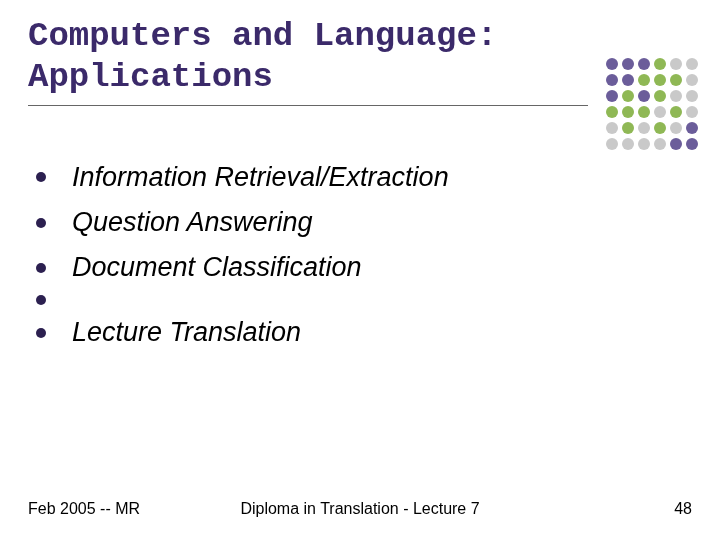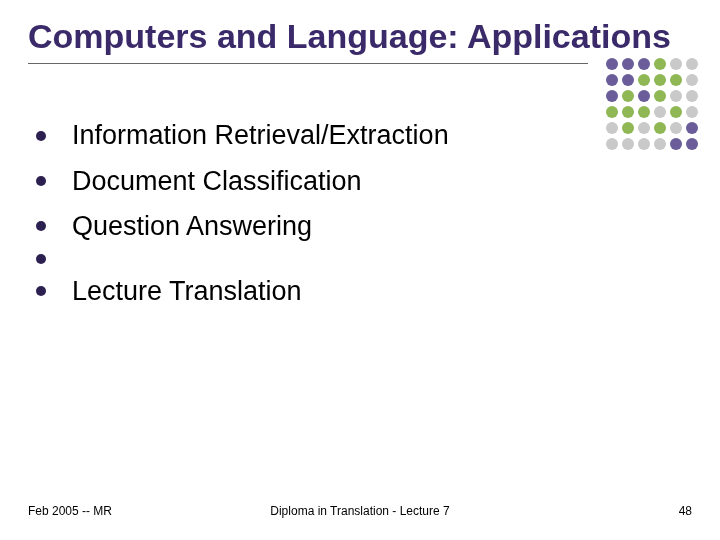--- a/index.html
+++ b/index.html
@@ -6,20 +6,21 @@
     body {
       width: 720px;
       height: 540px;
       background: #ffffff;
       font-family: Arial, sans-serif;
       position: relative;
       overflow: hidden;
     }
     .title-area {
       padding: 16px 24px 8px 28px;
+      font-family: Liberation Mono, monospace;
     }
     .title {
       font-size: 34px;
       font-weight: bold;
       color: #3b2a6a;
       line-height: 1.22;
     }
     .title-underline {
       margin-top: 6px;
       height: 1px;
@@ -35,20 +36,21 @@
       grid-template-rows: repeat(6, 12px);
       gap: 4px;
     }
     .dot {
       width: 12px;
       height: 12px;
       border-radius: 50%;
     }
     .content {
       padding: 46px 0 0 36px;
+      font-style: italic;
     }
     .bullet-row {
       display: flex;
       align-items: center;
       margin-bottom: 10px;
     }
     .bullet {
       width: 10px;
       height: 10px;
       border-radius: 50%;
@@ -62,21 +64,21 @@
       line-height: 1.3;
     }
     .footer {
       position: absolute;
       bottom: 22px;
       left: 0;
       width: 100%;
       display: flex;
       justify-content: space-between;
       padding: 0 28px;
-      font-size: 12px;
+      font-size: 16px;
       color: #000;
     }
     .footer-center {
       position: absolute;
       left: 50%;
       transform: translateX(-50%);
     }
   </style>
 </head>
 <body>
@@ -125,25 +127,25 @@
     <div class="dot" style="background: rgb(107, 93, 154);"></div>
   </div>
 
 <div class="content" id="content">
     <div class="bullet-row">
       <div class="bullet"></div>
       <div class="bullet-text">Information Retrieval/Extraction</div>
     </div>
     <div class="bullet-row">
       <div class="bullet"></div>
-      <div class="bullet-text">Document Classification</div>
+      <div class="bullet-text">Question Answering</div>
     </div>
     <div class="bullet-row">
       <div class="bullet"></div>
-      <div class="bullet-text">Question Answering</div>
+      <div class="bullet-text">Document Classification</div>
     </div>
     <div class="bullet-row">
       <div class="bullet"></div>
     </div>
     <div class="bullet-row">
       <div class="bullet"></div>
       <div class="bullet-text">Lecture Translation</div>
     </div>
   </div>
 

